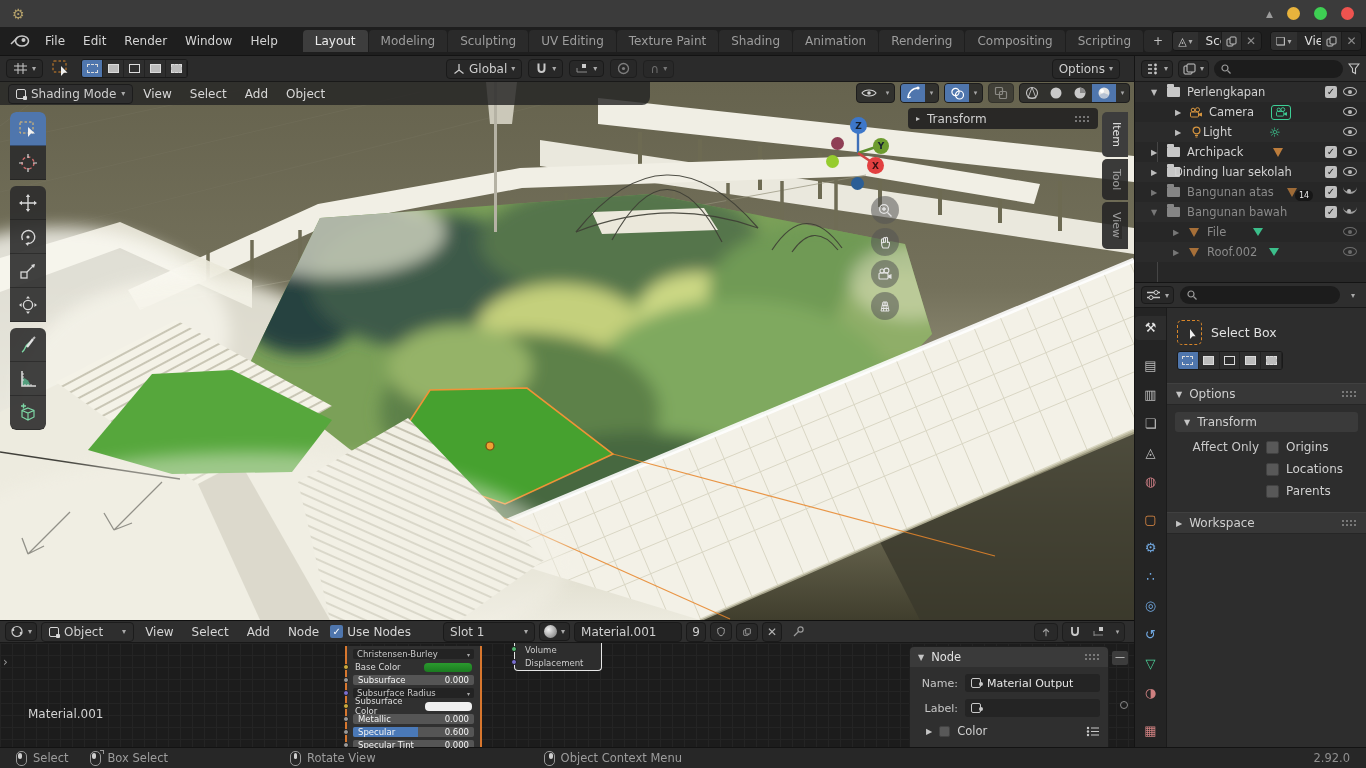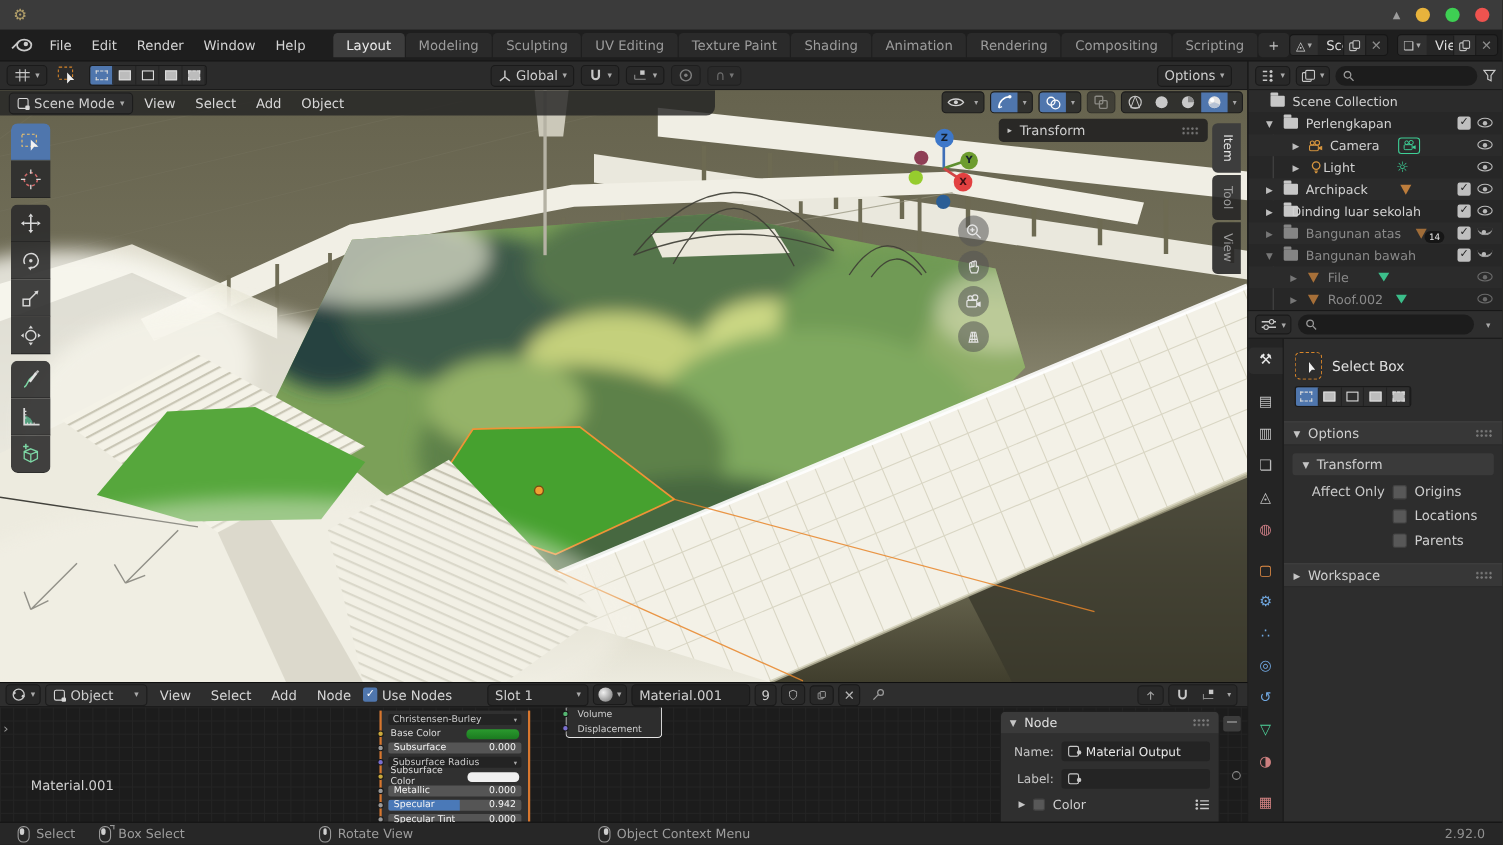--- a/index.html
+++ b/index.html
@@ -426,21 +426,21 @@
         <g stroke="#2e2d28" stroke-width="1.3" fill="none" opacity=".9">
           <path d="M0,370 L180,397 M162,400 L114,448 M114,448 L104,431 M114,448 L132,441 M70,430 L28,472 M28,472 L22,456 M28,472 L44,464"></path>
         </g>
       </g>
       <ellipse cx="250" cy="480" rx="320" ry="110" fill="#f4f2e8" opacity=".45" filter="url(#f8)"></ellipse>
     </svg>
 
     <div class="vph-left">
       <span class="modechip">
         <span class="modeico"></span>
-        <span>Scene Mode</span>
+        <span>Shading Mode</span>
         <span class="chev">▾</span>
       </span>
       <span class="mi">View</span>
       <span class="mi">Select</span>
       <span class="mi">Add</span>
       <span class="mi">Object</span>
     </div>
     <div class="vph-right">
       <span class="vbtn">
         <span class="ic">
@@ -653,24 +653,20 @@
       </span>
       <span class="icobtn">
         <svg width="12" height="12" viewBox="0 0 12 12">
             <path d="M1 1 H11 L7.5 5.5 V10.5 L4.5 9 V5.5 Z" fill="none" stroke="#c9c9c9" stroke-width="1.1"></path>
           </svg>
       </span>
     </div>
     <div style="position:relative">
       <div class="guides" style="left:22px;top:40px;height:60px"></div>
       <div class="guides" style="left:22px;top:160px;height:40px"></div>
-      <div class="ol-row">
-        <span class="colico" style="position:absolute;left:20px"></span>
-        <span class="lbl" style="left:40px">Scene Collection</span>
-      </div>
       <div class="ol-row">
         <span class="exp" style="left:16px">▼</span>
         <span class="colico" style="position:absolute;left:32px"></span>
         <span class="lbl" style="left:52px">Perlengkapan</span>
         <span class="cbx">✓</span>
         <span class="eye">
             <span class="o"></span>
           </span>
       </div>
       <div class="ol-row">
@@ -976,21 +972,21 @@
           <span class="sock s-gr"></span>
           <span class="nsl">
               <span>Metallic</span>
               <span>0.000</span>
             </span>
         </div>
         <div class="nrow">
           <span class="sock s-gr"></span>
           <span class="nsl fill">
               <span>Specular</span>
-              <span>0.942</span>
+              <span>0.600</span>
             </span>
         </div>
         <div class="nrow">
           <span class="sock s-gr"></span>
           <span class="nsl">
               <span>Specular Tint</span>
               <span>0.000</span>
             </span>
         </div>
       </div>

